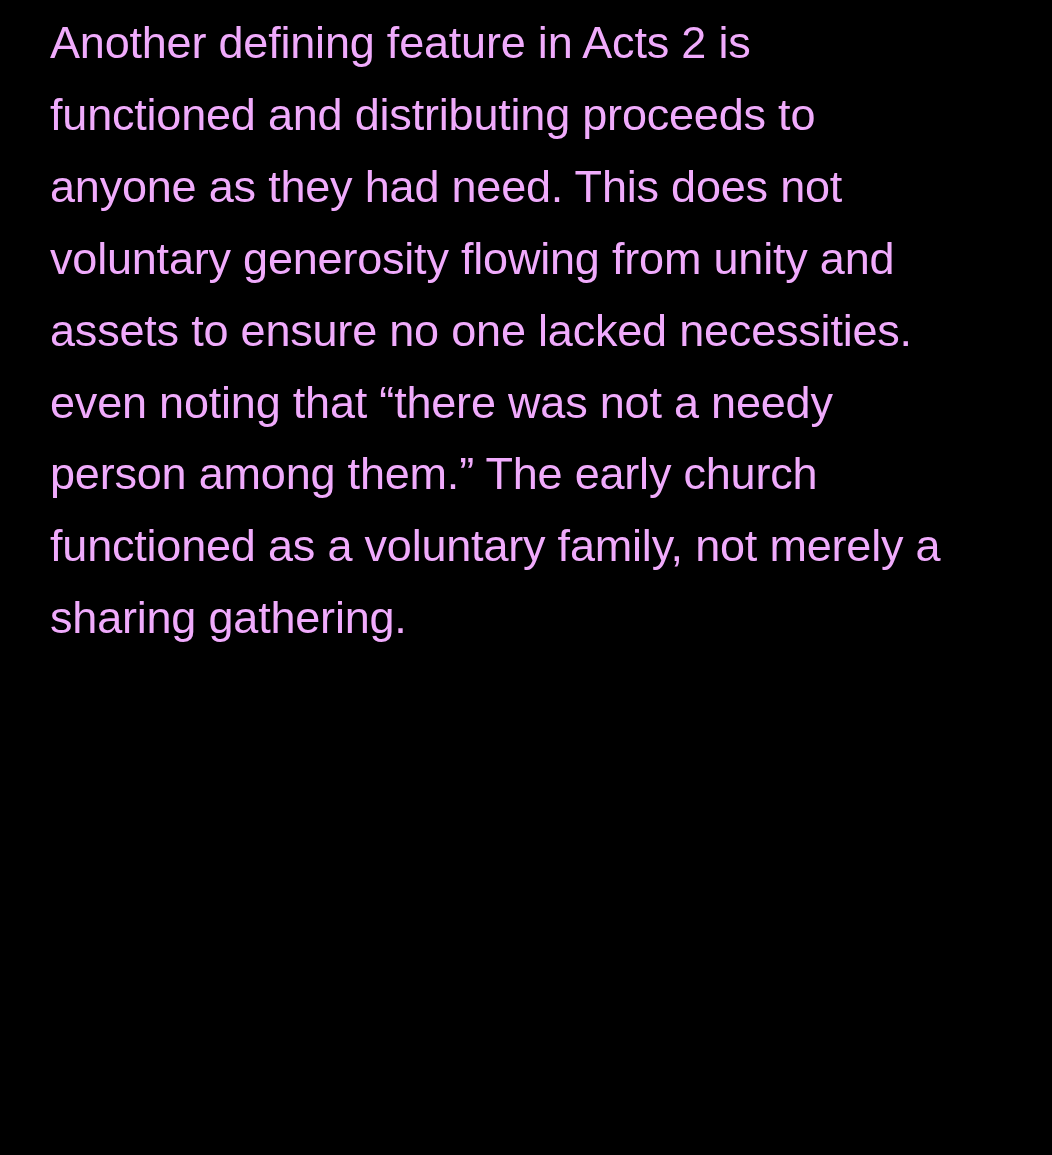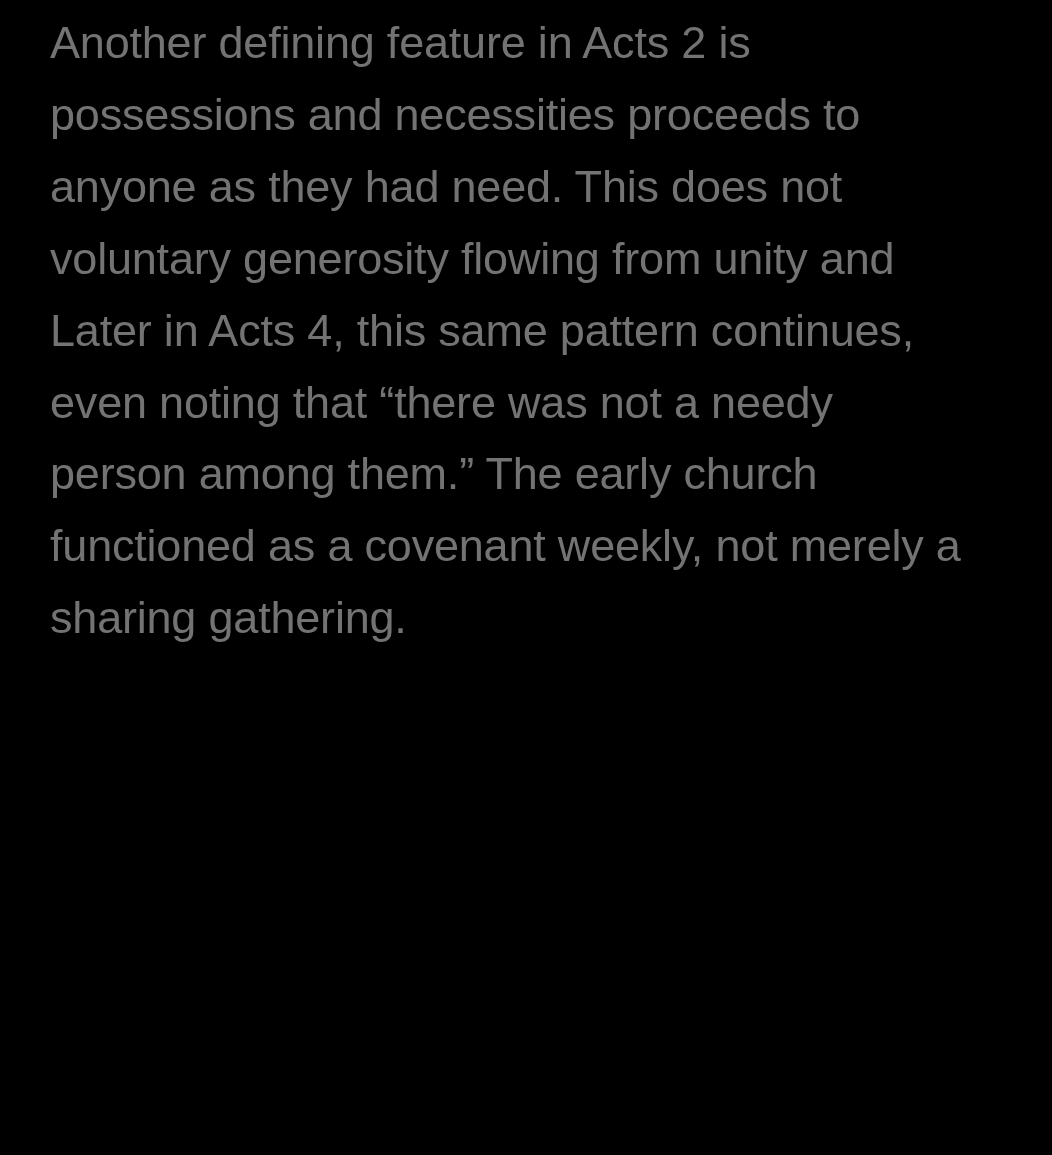--- a/index.html
+++ b/index.html
@@ -29,24 +29,24 @@
     -webkit-font-smoothing: antialiased;
   }
   .line {
     white-space: nowrap;
   }
 </style>
 </head>
 <body style="background: rgb(0, 0, 0);">
 
 <div class="screen">
-  <div class="paragraph" style="color: #737373;">
+  <div class="paragraph" style="color: #f0abfc;">
     <div class="line">Another defining feature in Acts 2 is</div>
-    <div class="line">possessions and necessities proceeds to</div>
+    <div class="line">functioned and distributing proceeds to</div>
     <div class="line">anyone as they had need. This does not</div>
     <div class="line">voluntary generosity flowing from unity and</div>
-    <div class="line">Later in Acts 4, this same pattern continues,</div>
+    <div class="line">assets to ensure no one lacked necessities.</div>
     <div class="line">even noting that “there was not a needy</div>
     <div class="line">person among them.” The early church</div>
-    <div class="line">functioned as a covenant weekly, not merely a</div>
+    <div class="line">functioned as a voluntary family, not merely a</div>
     <div class="line">sharing gathering.</div>
   </div>
 </div>
 
 </body></html>

